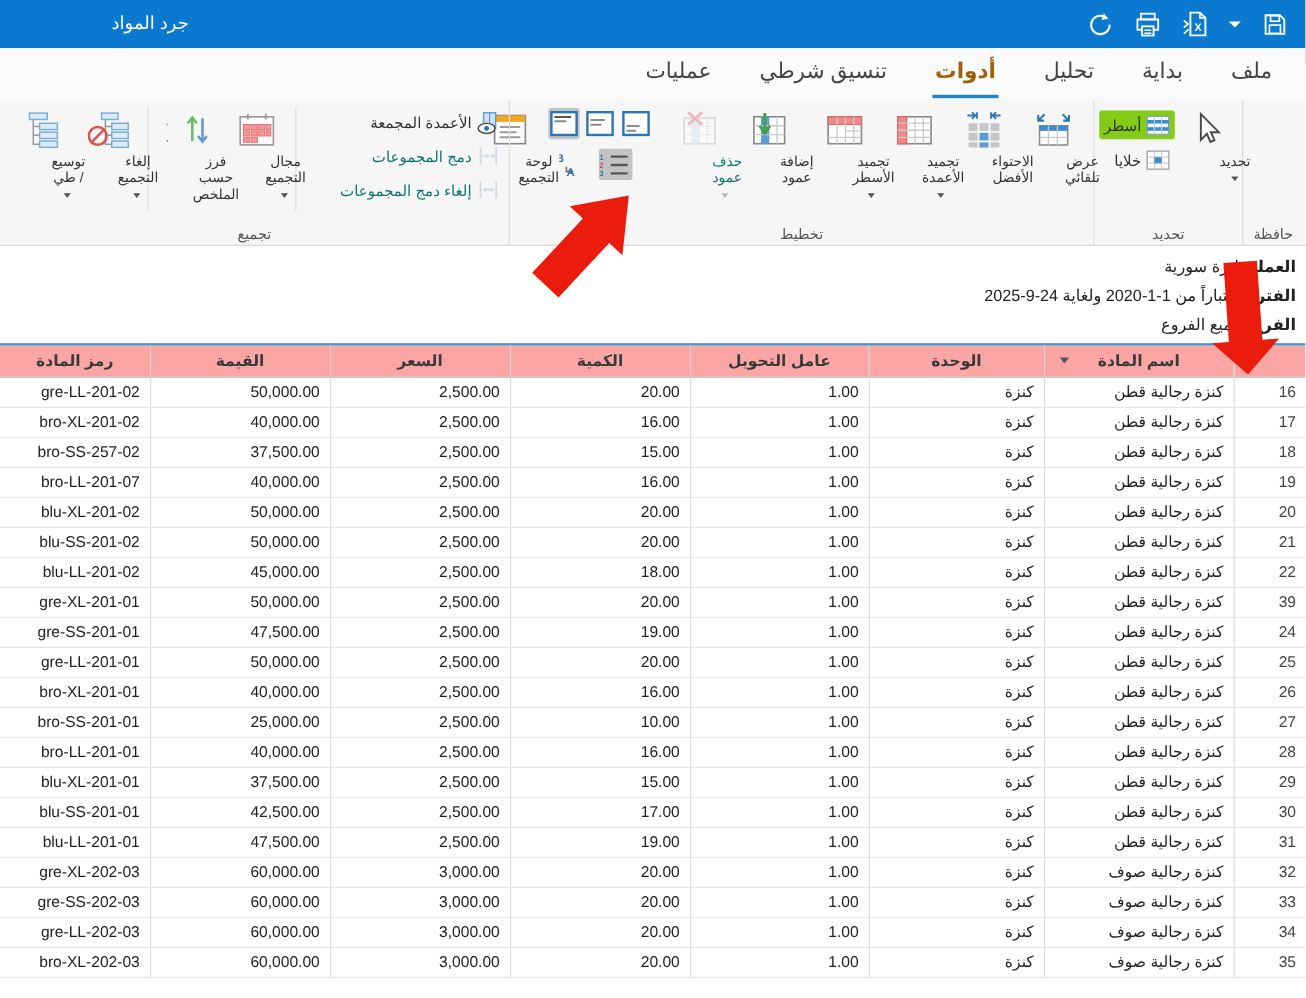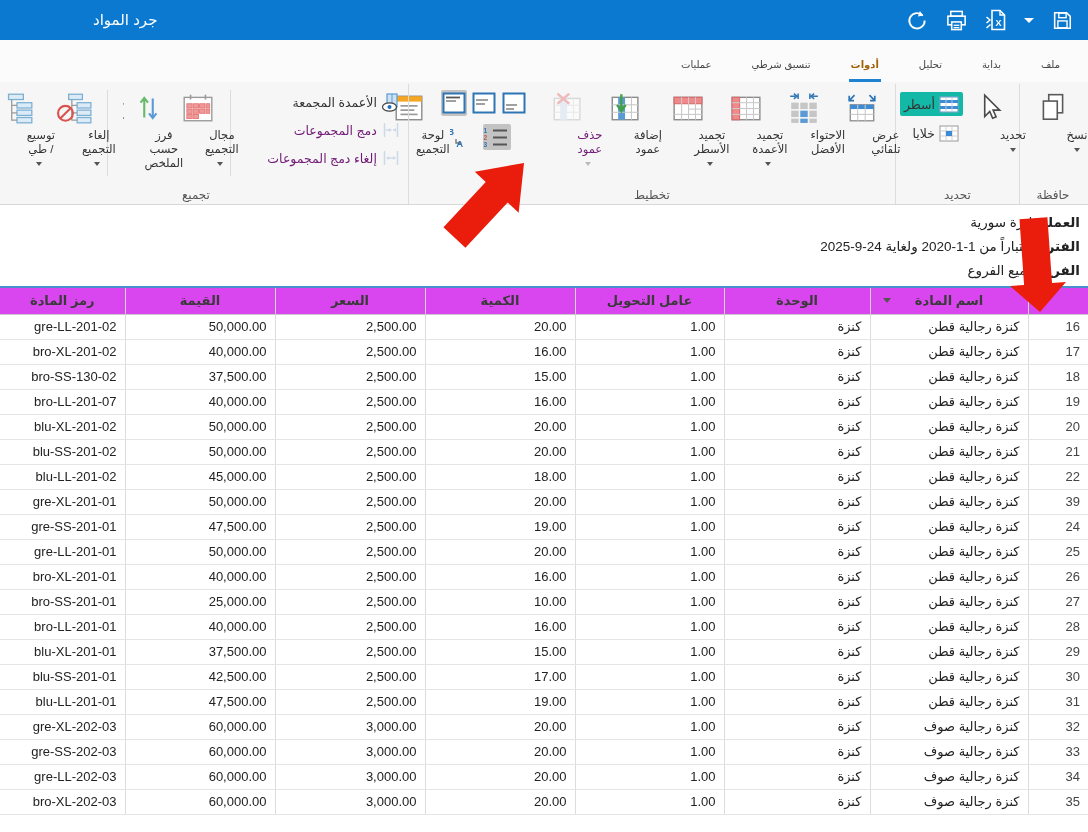--- a/index.html
+++ b/index.html
@@ -11,60 +11,60 @@
   }
   
   .titlebar{position:absolute;top:0;left:0;width:1088px;height:53px;background:#0b79d0;}
   .titlebar .wtitle{position:absolute;left:93px;top:0;height:40px;line-height:40px;color:#fff;font-size:15px;}
   .tb-icons{position:absolute;right:14px;top:0;height:40px;display:flex;align-items:center;gap:16px;direction:rtl;}
   .tb-btn{width:24px;height:24px;display:flex;align-items:center;justify-content:center;cursor:pointer;}
   .tb-caret{width:10px;}
   .caret-shape{width:0;height:0;border-left:5px solid transparent;border-right:5px solid transparent;border-top:5px solid #fff;}
   
   .tabs{position:absolute;top:40px;left:0;width:1088px;height:42px;background:#fbfbfc;display:flex;align-items:flex-end;padding:0 26px;box-sizing:border-box;gap:36px;}
-  .tab{font-size:10px;color:#444;padding:8px 2px 9px 2px;border-bottom:3px solid transparent;cursor:pointer;white-space:nowrap;margin-top:40px;}
+  .tab{font-size:18px;color:#444;padding:8px 2px 9px 2px;border-bottom:3px solid transparent;cursor:pointer;white-space:nowrap;margin-top:40px;}
   .tab.active{color:#a16207;font-weight:bold;border-bottom:3px solid #1e82d2;}
   
   .ribbon{position:absolute;top:82px;left:0;width:1088px;height:123px;background:#f6f6f7;border-bottom:1px solid #d8d8d8;display:flex;direction:rtl;box-sizing:border-box;padding:2px 2px 0 0;}
   .rgroup{position:relative;display:flex;direction:rtl;align-items:flex-start;padding:2px 4px 22px 4px;}
   .rgroup + .rgroup{border-right:1px solid #dcdcdc;}
   .glabel{position:absolute;bottom:2px;left:0;right:0;text-align:center;font-size:12px;color:#555;}
   .rbtn{width:58px;min-height:92px;display:flex;flex-direction:column;align-items:center;padding-top:4px;cursor:pointer;border-radius:2px;}
   .rbtn .ricon{height:36px;display:flex;align-items:center;justify-content:center;}
   .rlbl{font-size:11.5px;line-height:14px;color:#333;text-align:center;margin-top:2px;padding-left:48px;}
   .caret{display:inline-block;width:0;height:0;border-left:3.5px solid transparent;border-right:3.5px solid transparent;border-top:4px solid #555;margin-right:3px;vertical-align:middle;}
-  .disabled .rlbl, .disabled .slbl{color:#701a75;}
+  .disabled .rlbl, .disabled .slbl{color:#0f766e;}
   .disabled .caret{border-top-color:#b7babe;}
   .disabled svg{opacity:.45;}
   .vsep{width:1px;background:#dcdcdc;margin:4px 3px 6px 3px;align-self:stretch;}
   
   .stack{display:flex;flex-direction:column;justify-content:flex-start;gap:4px;padding-top:4px;}
   .sbtn{display:flex;align-items:center;gap:4px;height:24px;padding:0 3px;cursor:pointer;direction:rtl;}
   .slbl{font-size:12.5px;color:#333;white-space:nowrap;}
   .sicon{width:20px;height:18px;display:flex;align-items:center;justify-content:center;}
   
   .tglcol{display:flex;flex-direction:column;gap:5px;padding-top:6px;}
   .tgl{display:flex;align-items:center;gap:4px;padding:3px 4px;cursor:pointer;border-radius:2px;direction:rtl;}
-  .tgl.pressed{background:#14b8a6;}
+  .tgl.pressed{background:#84cc16;}
   
   .cluster{display:flex;flex-direction:column;gap:8px;padding:4px 4px 0 4px;}
   .cardrow{display:flex;gap:4px;direction:rtl;}
   .cardbtn{width:26px;height:26px;display:flex;align-items:center;justify-content:center;cursor:pointer;border-radius:2px;}
   .cardbtn.pressed{background:#c3c3c3;}
   .listrow{display:flex;gap:6px;direction:rtl;justify-content:flex-start;padding-right:16px;}
   .smicon{width:28px;height:26px;display:flex;align-items:center;justify-content:center;cursor:pointer;border-radius:2px;}
   .smicon.pressed{background:#c3c3c3;}
   
   .info{position:absolute;top:205px;left:0;width:1088px;height:81px;background:#fff;padding:6px 8px 0 0;box-sizing:border-box;}
   .info .iline{font-size:13.5px;line-height:24px;color:#222;text-align:right;}
   .info b{font-weight:bold;}
   
   .tablewrap{position:absolute;top:286px;left:0;width:1088px;height:546px;overflow:hidden;border-top:2px solid #4a8ecb;}
   table{border-collapse:collapse;table-layout:fixed;width:1088px;direction:rtl;}
-  thead th{height:26px;background:#d946ef;font-size:13px;font-weight:bold;color:#3a3a3a;border-left:1px solid #d5d5d5;border-bottom:1px solid #c9c9c9;position:relative;padding:0 4px;box-sizing:border-box;}
+  thead th{height:26px;background:#fca5a5;font-size:13px;font-weight:bold;color:#3a3a3a;border-left:1px solid #d5d5d5;border-bottom:1px solid #c9c9c9;position:relative;padding:0 4px;box-sizing:border-box;}
   thead th:last-child{border-left:none;}
   tbody td{height:25px;background:#fff;font-size:13px;color:#222;text-align:right;padding:0 8px;border-left:1px solid #dcdcdc;border-bottom:1px solid #e5e5e5;box-sizing:border-box;white-space:nowrap;overflow:hidden;}
   tbody td:last-child{border-left:none;}
   tbody td.c7{direction:ltr;text-align:right;}
   tbody td.c0{color:#444;}
   .filter-caret{position:absolute;left:12px;top:10px;width:0;height:0;border-left:4.5px solid transparent;border-right:4.5px solid transparent;border-top:5px solid #555;cursor:pointer;}
   
   .overlay{position:absolute;inset:0;width:1088px;height:832px;pointer-events:none;z-index:60;}
 </style>
 </head>
@@ -115,29 +115,20 @@
   <span class="tab">بداية</span>
   <span class="tab">تحليل</span>
   <span class="tab active">أدوات</span>
   <span class="tab">تنسيق شرطي</span>
   <span class="tab">عمليات</span>
 </div>
 
 <div class="ribbon">
 
   <div class="rgroup" style="width:64px;">
-    <div class="rbtn">
-      <span class="ricon">
-        <svg width="30" height="32" viewBox="0 0 28 30">
-            <rect x="10" y="2.5" width="13" height="17" fill="#fff" stroke="#5a5a5a" stroke-width="1.5"></rect>
-            <rect x="5" y="8.5" width="13" height="17" fill="#fff" stroke="#5a5a5a" stroke-width="1.5"></rect>
-          </svg>
-      </span>
-      <span class="rlbl"><span>نسخ</span><br><span class="caret" style="margin-right:0;"></span></span>
-    </div>
     <div class="glabel">حافظة</div>
   </div>
 
   <div class="rgroup" style="width:116px;">
     <div class="rbtn" style="width:52px;">
       <span class="ricon">
         <svg width="28" height="30" viewBox="0 0 26 28">
             <path d="M9 2 L9 22 L13.7 17.2 L16.4 23.6 L19.6 22.2 L16.8 16 L23 16 Z" fill="#fff" stroke="#4a4a4a" stroke-width="1.5"></path>
           </svg>
       </span>
@@ -478,21 +469,21 @@
           <td class="c7">bro-XL-201-02</td>
         </tr>
         <tr>
           <td class="c0">18</td>
           <td class="c1">كنزة رجالية قطن</td>
           <td class="c2">كنزة</td>
           <td class="c3">1.00</td>
           <td class="c4">15.00</td>
           <td class="c5">2,500.00</td>
           <td class="c6">37,500.00</td>
-          <td class="c7">bro-SS-130-02</td>
+          <td class="c7">bro-SS-257-02</td>
         </tr>
         <tr>
           <td class="c0">19</td>
           <td class="c1">كنزة رجالية قطن</td>
           <td class="c2">كنزة</td>
           <td class="c3">1.00</td>
           <td class="c4">16.00</td>
           <td class="c5">2,500.00</td>
           <td class="c6">40,000.00</td>
           <td class="c7">bro-LL-201-07</td>

